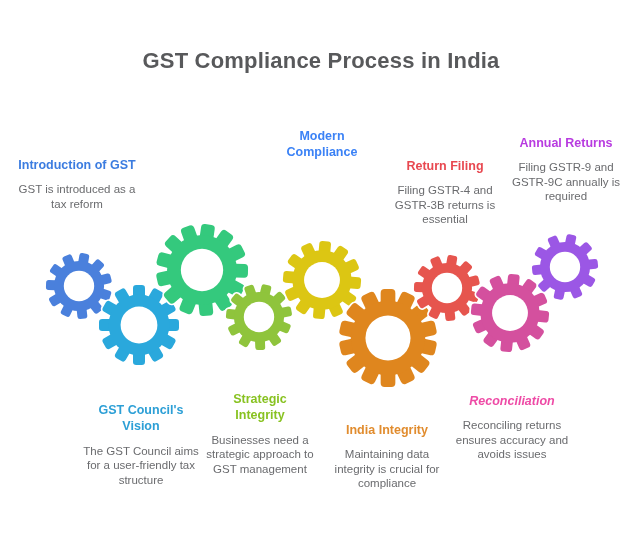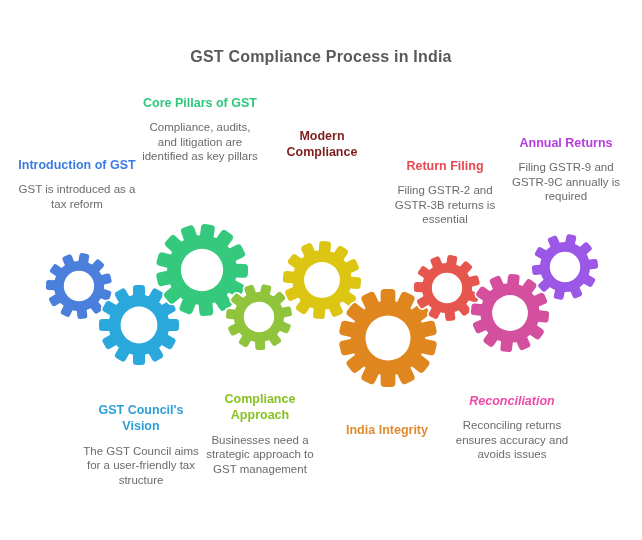--- a/index.html
+++ b/index.html
@@ -2,21 +2,21 @@
 <html><head>
 <meta charset="utf-8">
 <style>
   html,body{margin:0;padding:0;background:#fff;}
   .canvas{
     position:relative;width:642px;height:540px;background:#ffffff;
     font-family:"Liberation Sans",sans-serif;overflow:hidden;
   }
   .page-title{
     position:absolute;top:48px;left:0;width:100%;text-align:center;
-    font-size:16px;font-weight:700;letter-spacing:.2px;margin:0;
+    font-size:22px;font-weight:700;letter-spacing:.2px;margin:0;
   }
   #gears{position:absolute;left:0;top:0;}
   .step{position:absolute;text-align:center;}
   .step-title{font-size:12.5px;font-weight:700;line-height:1.3;}
   .step-title.narrow{max-width:86px;margin:0 auto;}
   .step-desc{font-size:11.5px;line-height:1.27;margin-top:9px;}
 </style>
 </head>
 <body>
 
@@ -282,51 +282,48 @@
         <circle cx="565" cy="267" r="25.080000000000002" fill="#9b57e5"></circle>
         <circle cx="565" cy="267" r="15.180000000000001" fill="#ffffff"></circle>
       </g>
     </svg>
 
   <div class="step" style="left:17px;top:157px;width:120px">
     <div class="step-title" style="color: rgb(59, 124, 224);">Introduction of GST</div>
     <div class="step-desc" style="color: rgb(106, 107, 110);">GST is introduced as a tax reform</div>
   </div>
 
-  <div class="step" style="left:140px;top:95px;width:120px">
-    <div class="step-title" style="color: rgb(46, 199, 124);">Core Pillars of GST</div>
-    <div class="step-desc" style="color: rgb(106, 107, 110);">Compliance, audits, and litigation are identified as key pillars</div>
-  </div>
 
   <div class="step" style="left:263px;top:128px;width:118px">
-    <div class="step-title narrow" style="color: #7f1d1d; text-align: center;">Modern Compliance</div>
+    <div class="step-title narrow" style="color: #3b82f6; text-align: center;">Modern Compliance</div>
   </div>
 
   <div class="step" style="left:386px;top:158px;width:118px">
     <div class="step-title" style="color: rgb(232, 72, 80);">Return Filing</div>
-    <div class="step-desc" style="color: rgb(106, 107, 110);">Filing GSTR-2 and GSTR-3B returns is essential</div>
+    <div class="step-desc" style="color: rgb(106, 107, 110);">Filing GSTR-4 and GSTR-3B returns is essential</div>
   </div>
 
   <div class="step" style="left:503px;top:135px;width:126px">
     <div class="step-title" style="color: rgb(184, 59, 224);">Annual Returns</div>
     <div class="step-desc" style="color: rgb(106, 107, 110);">Filing GSTR-9 and GSTR-9C annually is required</div>
   </div>
 
   <div class="step" style="left:82px;top:402px;width:118px">
     <div class="step-title" style="color: rgb(44, 159, 214);">GST Council's Vision</div>
     <div class="step-desc" style="color: rgb(106, 107, 110); text-align: center;">The GST Council aims for a user-friendly tax structure</div>
   </div>
 
   <div class="step" style="left:201px;top:391px;width:118px">
-    <div class="step-title narrow" style="color: rgb(136, 194, 33);">Compliance Approach</div>
+    <div class="step-title narrow" style="color: rgb(136, 194, 33);">Strategic Integrity</div>
     <div class="step-desc" style="color: rgb(106, 107, 110);">Businesses need a strategic approach to GST management</div>
   </div>
 
   <div class="step" style="left:328px;top:422px;width:118px">
     <div class="step-title" style="color: rgb(225, 140, 46);">India Integrity</div>
+    <div class="step-desc" style="color: rgb(106, 107, 110);">Maintaining data integrity is crucial for compliance</div>
   </div>
 
   <div class="step" style="left:448px;top:393px;width:128px">
     <div class="step-title" style="color: rgb(238, 75, 166); font-style: italic;">Reconciliation</div>
     <div class="step-desc" style="color: rgb(106, 107, 110);">Reconciling returns ensures accuracy and avoids issues</div>
   </div>
 
 </div>
 
 </body></html>

